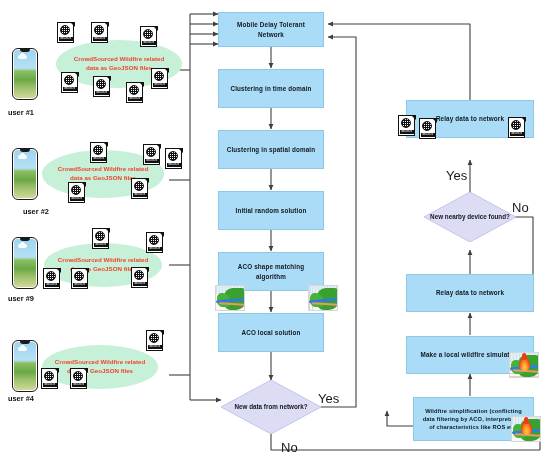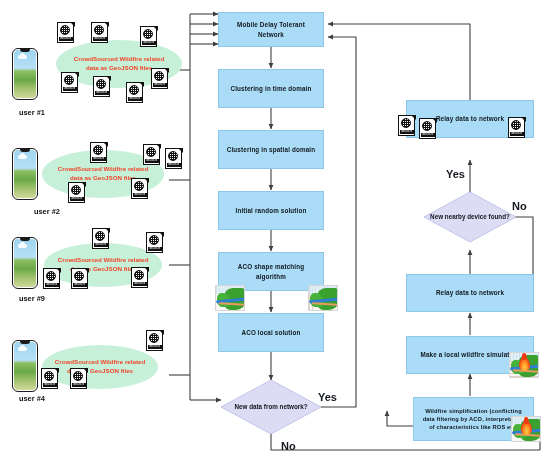--- a/index.html
+++ b/index.html
@@ -58,22 +58,22 @@
     align-items: center;
     justify-content: center;
     text-align: center;
     font-size: 6.3px;
     font-weight: bold;
     color: #11161c;
     line-height: 1.45;
   }
   .edge-label {
     position: absolute;
-    font-size: 11px;
-    font-weight: bold;
+    font-size: 13px;
+    font-weight: normal;
     color: #15191f;
     white-space: nowrap;
   }
   
   .blob {
     position: absolute;
     background: #c7f0d8;
     border-radius: 50%;
   }
   .blob-label {
@@ -133,21 +133,20 @@
     border-bottom-left-radius: 3px;
     border-bottom-right-radius: 3px;
     z-index: 3;
   }
   .user-label {
     position: absolute;
     font-size: 7.4px;
     font-weight: bold;
     color: #101010;
     white-space: nowrap;
-    margin-left: 11px;
   }
   
   .geoicon {
     position: absolute;
     width: 21px;
     height: 23px;
   }
   .geoicon .sheet {
     position: absolute;
     left: 0; top: 0;

